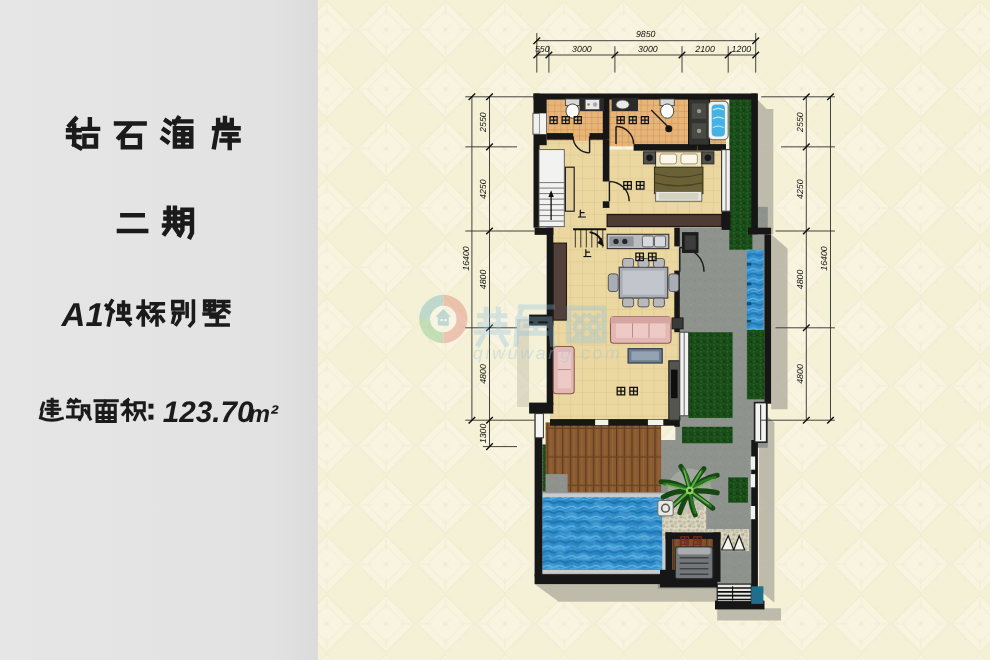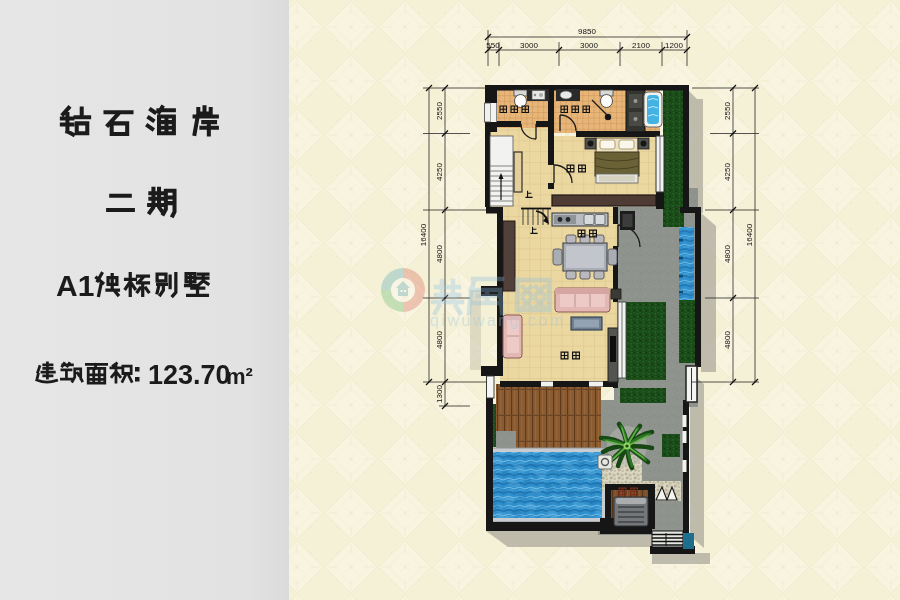--- a/index.html
+++ b/index.html
@@ -1,16 +1,16 @@
 <!DOCTYPE html>
 <html><head>
 <meta charset="utf-8">
 <style>
 html,body{margin:0;padding:0;width:900px;height:600px;overflow:hidden;background:#f6f1d4;font-family:"Liberation Sans",sans-serif;}
-#stage{position:relative;width:742px;height:600px;}
+#stage{position:relative;width:742px;height:600px;font-style:italic;}
 svg{position:absolute;left:0;top:0;}
 </style>
 </head>
 <body>
 <div id="stage">
 <svg width="900" height="600" viewBox="0 0 900 600">
 <defs>
 <pattern id="bgdiamond" width="54" height="54" patternUnits="userSpaceOnUse">
   <rect width="54" height="54" fill="#f5f1d6"></rect>
   <path d="M27,1 L53,27 L27,53 L1,27 Z" fill="#f8f4e0" stroke="#f1ebd1" stroke-width="1"></path>

